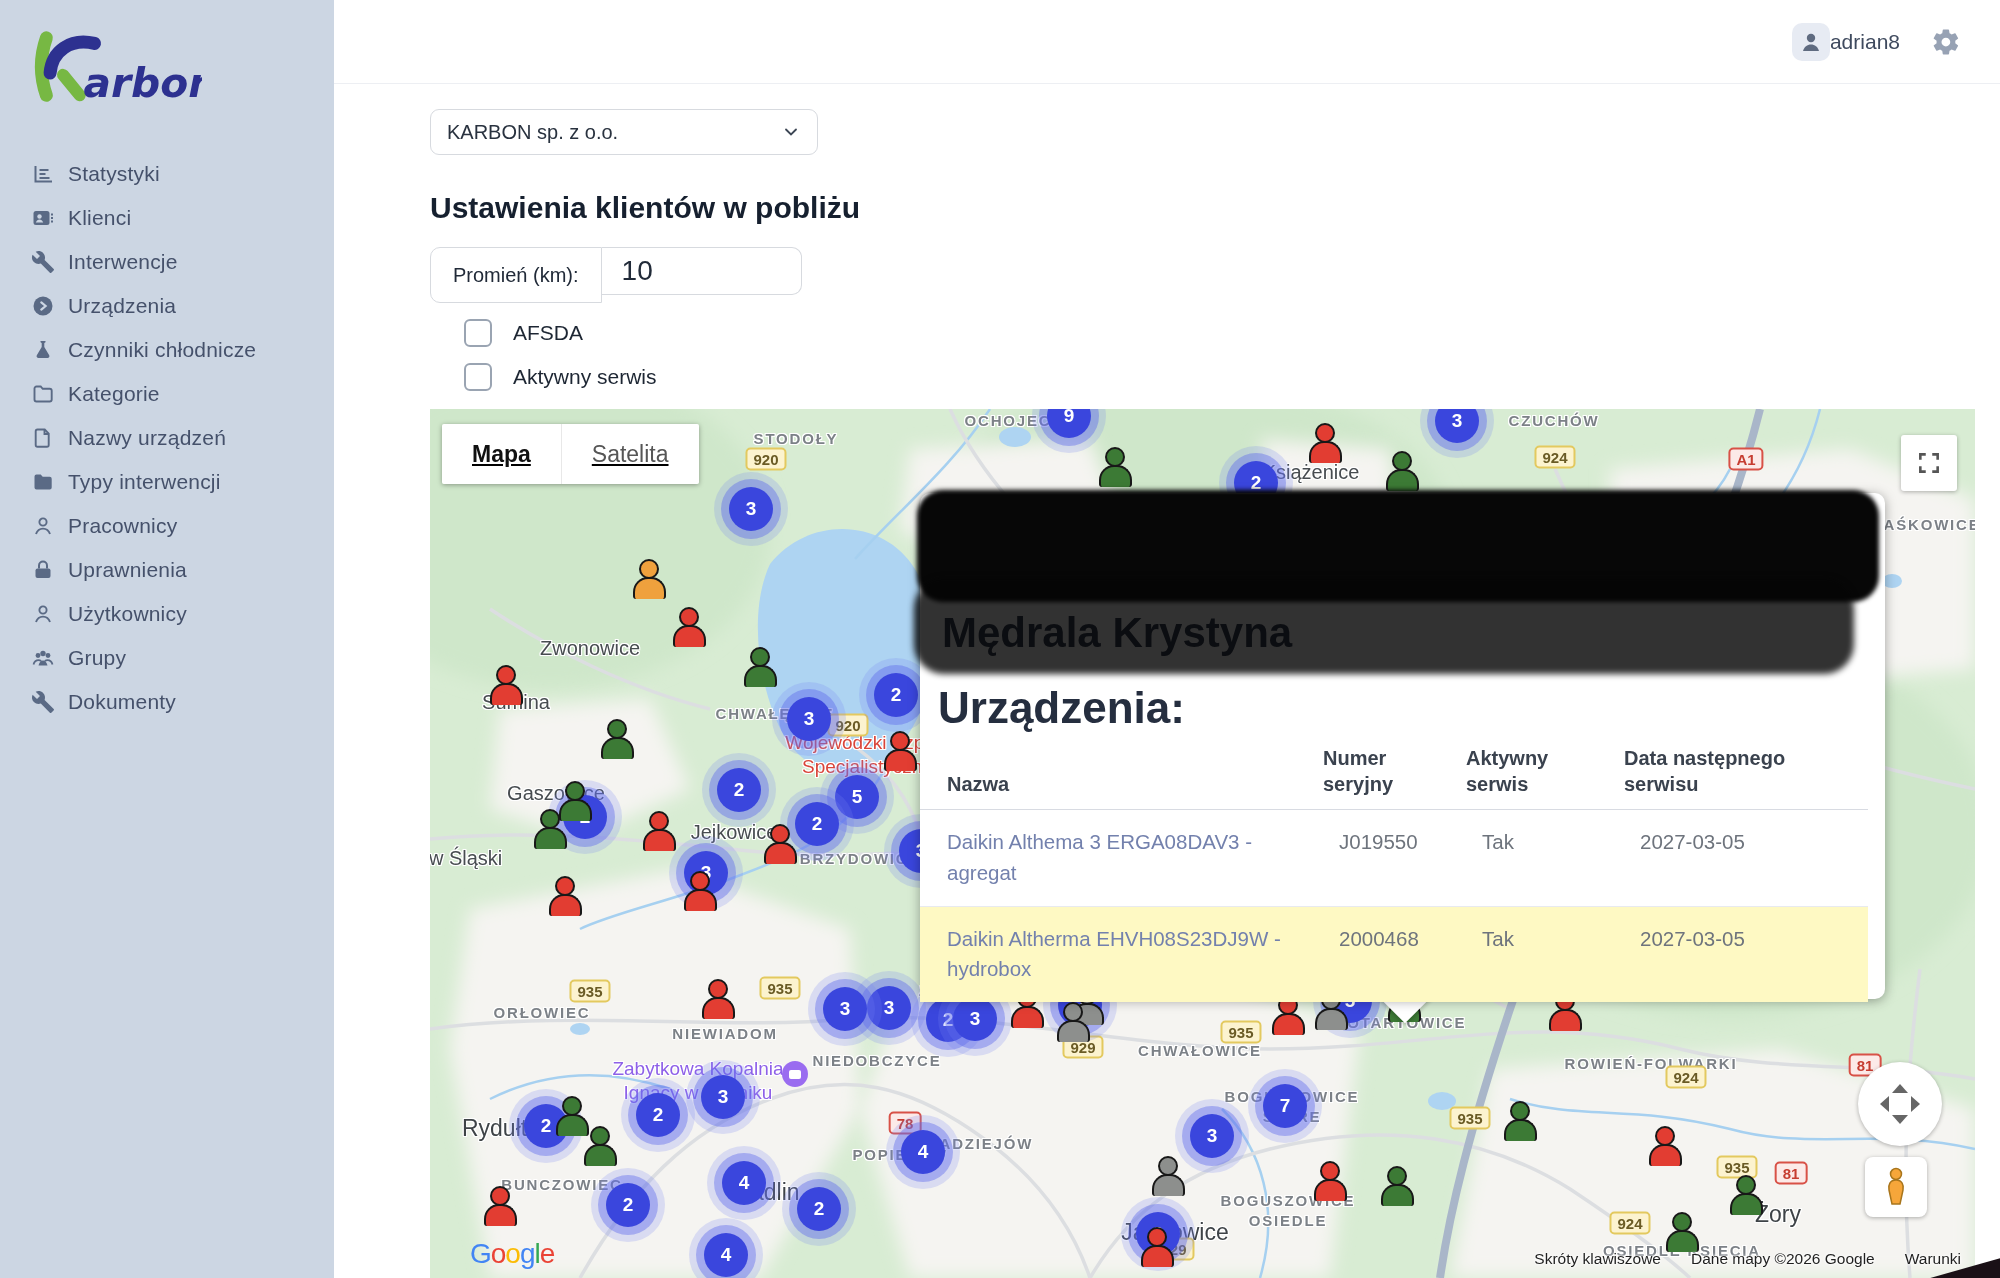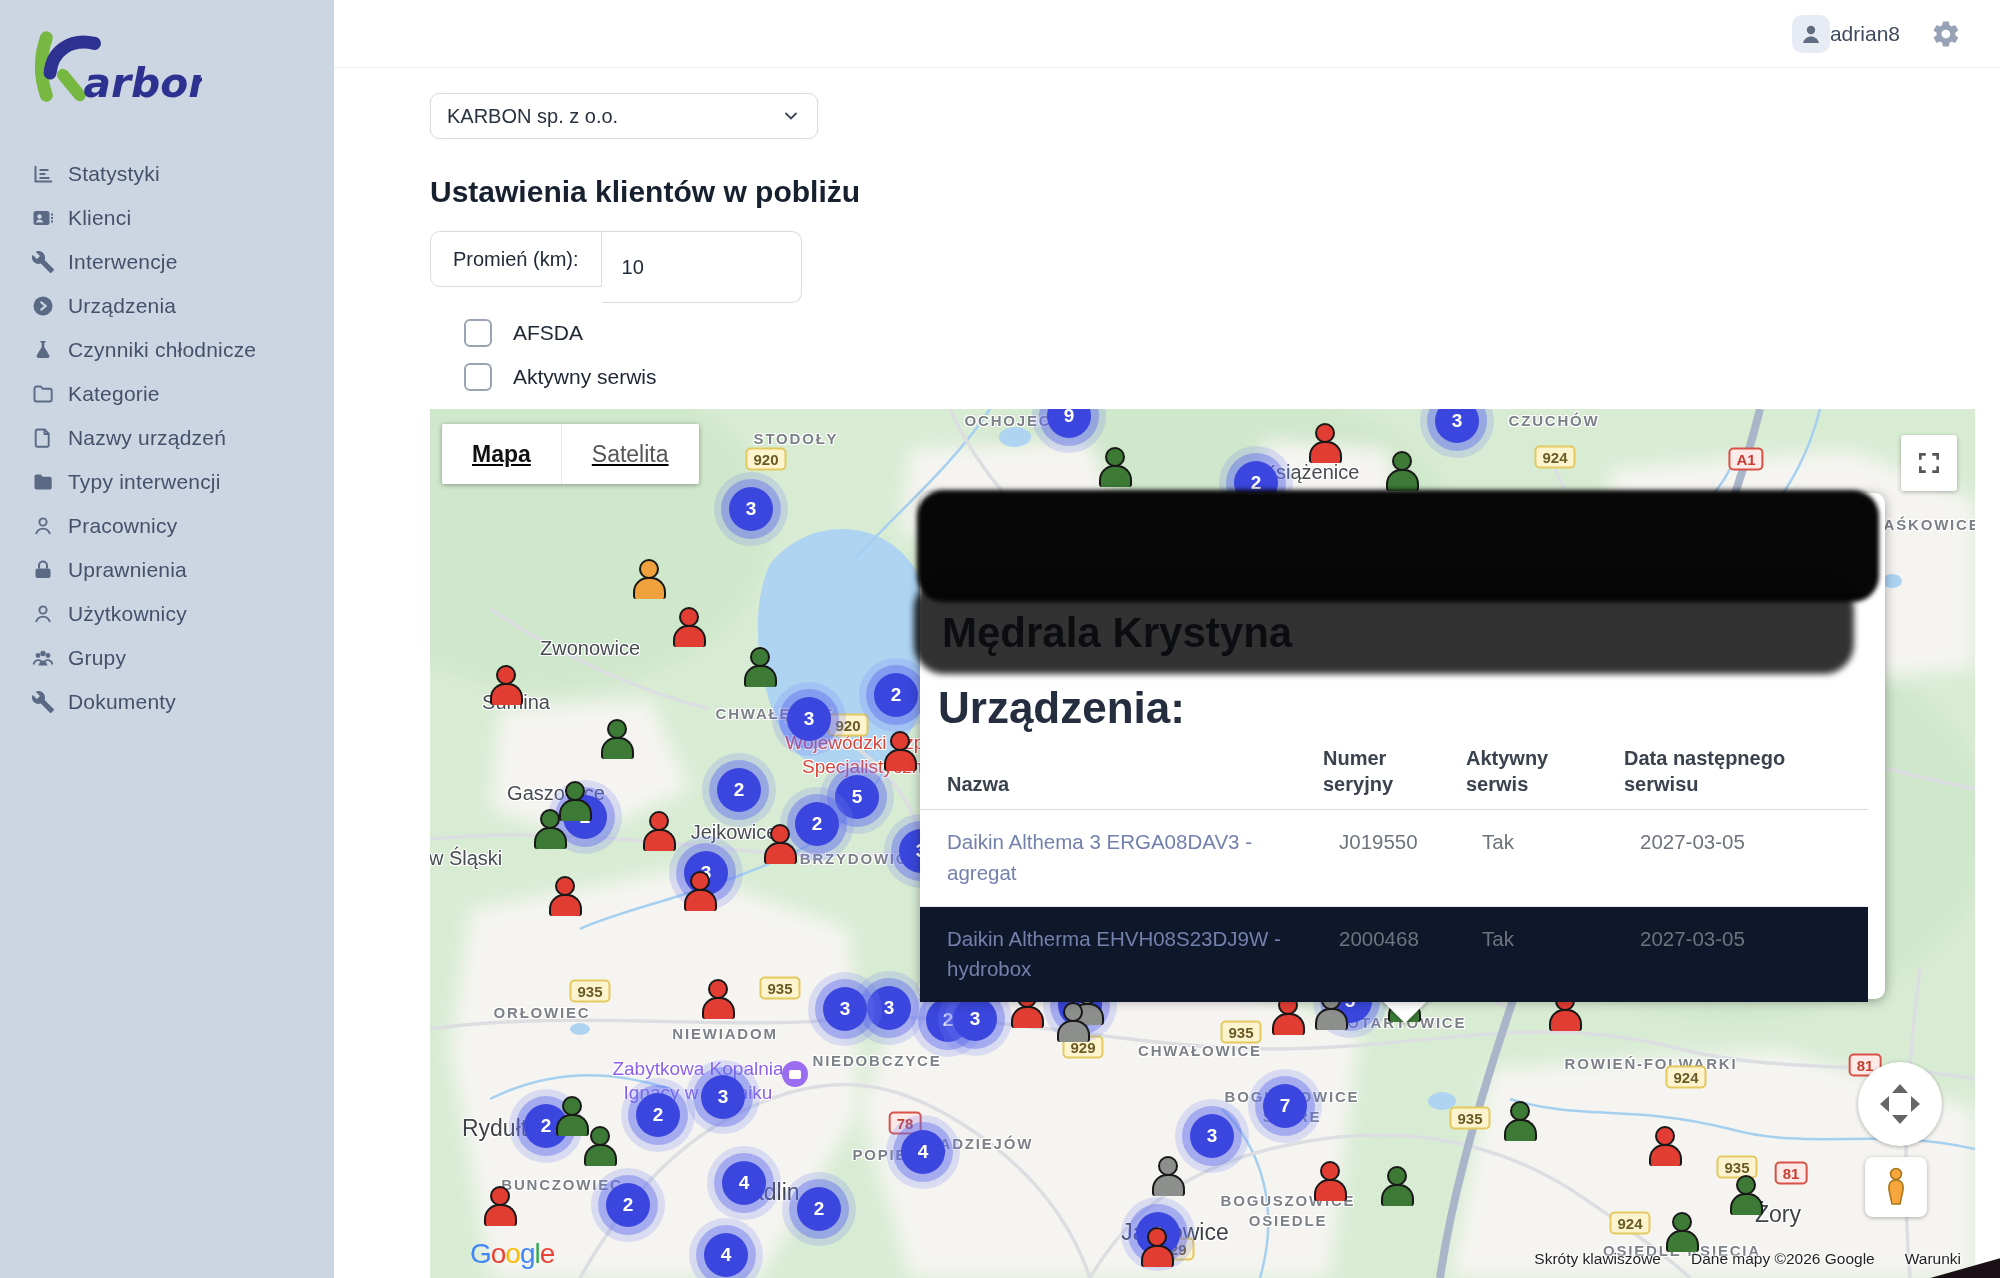--- a/index.html
+++ b/index.html
@@ -21,21 +21,21 @@
   .userchip{display:flex;align-items:center;}
   .avatar{width:38px;height:38px;border-radius:10px;background:#e7ebf3;display:flex;align-items:center;justify-content:center;}
   .username{margin-left:0;font-size:21px;color:#3f4a5e;}
   .gearbtn{margin-left:30px;width:32px;height:32px;border:none;background:none;padding:0;cursor:pointer;display:flex;align-items:center;justify-content:center;}
   .content{padding:25px 25px 0 96px;}
   .select{width:388px;height:46px;border:1px solid #d7dadf;border-radius:9px;display:flex;align-items:center;justify-content:space-between;padding:0 16px;background:#fff;cursor:pointer;box-sizing:border-box;}
   .select span{font-size:20px;color:#29323f;}
   .h1{margin:36px 0 22px 0;font-size:30px;font-weight:700;color:#16202f;}
   .igroup{display:flex;}
   .igroup .ilabel{height:56px;border:1px solid #d7dadf;border-radius:10px 0 0 10px;display:flex;align-items:center;padding:0 22px;font-size:20px;color:#212a38;background:#fff;box-sizing:border-box;}
-  .igroup input{height:72px;width:200px;border:1px solid #d7dadf;border-left:none;border-radius:0 10px 10px 0;font-size:20px;color:#212a38;padding:0 8px 0 20px;outline:none;box-sizing:border-box;font-family:"Liberation Sans",sans-serif;}
+  .igroup input{height:48px;width:200px;border:1px solid #d7dadf;border-left:none;border-radius:0 10px 10px 0;font-size:28px;color:#212a38;padding:0 8px 0 20px;outline:none;box-sizing:border-box;font-family:"Liberation Sans",sans-serif;}
   .cbrow{display:flex;align-items:center;margin:16px 0 0 34px;}
   .cbox{width:24px;height:24px;border:2px solid #9aa4b2;border-radius:6px;background:#fff;cursor:pointer;}
   .cblabel{margin-left:21px;font-size:21px;color:#1d2633;}
   
   .map{position:relative;width:1545px;height:869px;margin-top:18px;background:#d8ecd3;overflow:hidden;}
   .map svg.base{position:absolute;left:0;top:0;z-index:0;}
   .mlabel{position:absolute;z-index:2;transform:translateX(-50%);white-space:pre-line;text-align:center;
     text-shadow:1px 1px 0 #fff,-1px -1px 0 #fff,1px -1px 0 #fff,-1px 1px 0 #fff,0 1px 0 #fff,0 -1px 0 #fff,1px 0 0 #fff,-1px 0 0 #fff;}
   .lb-caps{font-size:15px;font-weight:700;letter-spacing:1.8px;color:#7c8187;line-height:1.35;}
   .lb-town{font-size:20px;font-weight:500;color:#474c50;}
@@ -70,21 +70,21 @@
   .ptail{position:absolute;left:955px;top:566px;z-index:19;width:40px;height:40px;background:#fff;transform:rotate(45deg);box-shadow:2px 2px 4px rgba(0,0,0,.2);}
   .pname{position:absolute;left:22px;top:116px;z-index:1;font-size:42px;font-weight:700;color:#2b3447;white-space:nowrap;}
   .blobA{position:absolute;left:-3px;top:-3px;z-index:2;width:962px;height:112px;background:#070707;border-radius:26px;filter:blur(2px);}
   .blobB{position:absolute;left:-6px;top:86px;z-index:2;width:940px;height:95px;background:rgba(5,5,5,.82);border-radius:30px;filter:blur(3px);}
   .ptitle{position:absolute;left:18px;top:190px;font-size:44px;font-weight:700;color:#252e3f;}
   table.ptable{position:absolute;left:0;top:252px;width:948px;border-collapse:collapse;table-layout:fixed;}
   .ptable th{vertical-align:bottom;text-align:left;font-size:20px;font-weight:700;color:#3a424e;line-height:1.3;padding:0 12px 12px 0;border-bottom:1.5px solid #d8dbe2;}
   .ptable td{font-size:20.5px;color:#6e747d;padding:17px 12px 17px 16px;vertical-align:top;line-height:1.5;border-bottom:1px solid #e8eaef;}
   .ptable th:first-child,.ptable td:first-child{padding-left:27px;}
   .ptable td.cname{color:#7381ad;cursor:pointer;}
-  .ptable tbody tr:nth-child(2){background:#0f172a;}
+  .ptable tbody tr:nth-child(2){background:#fef9c3;}
   .ptable tbody tr:last-child td{border-bottom:none;}
   .cursor-wedge{position:absolute;right:0;bottom:0;width:85px;height:22px;z-index:99;background:#1a1016;clip-path:polygon(18% 100%,100% 10%,100% 100%);}
 </style>
 </head>
 <body>
 
 <aside class="sidebar">
   <div class="logo">
     <svg width="176" height="86" viewBox="0 0 190 86">
       <path d="M22 18 C15 38 15 60 22 80" stroke="#77b843" stroke-width="14" fill="none" stroke-linecap="round"></path>

